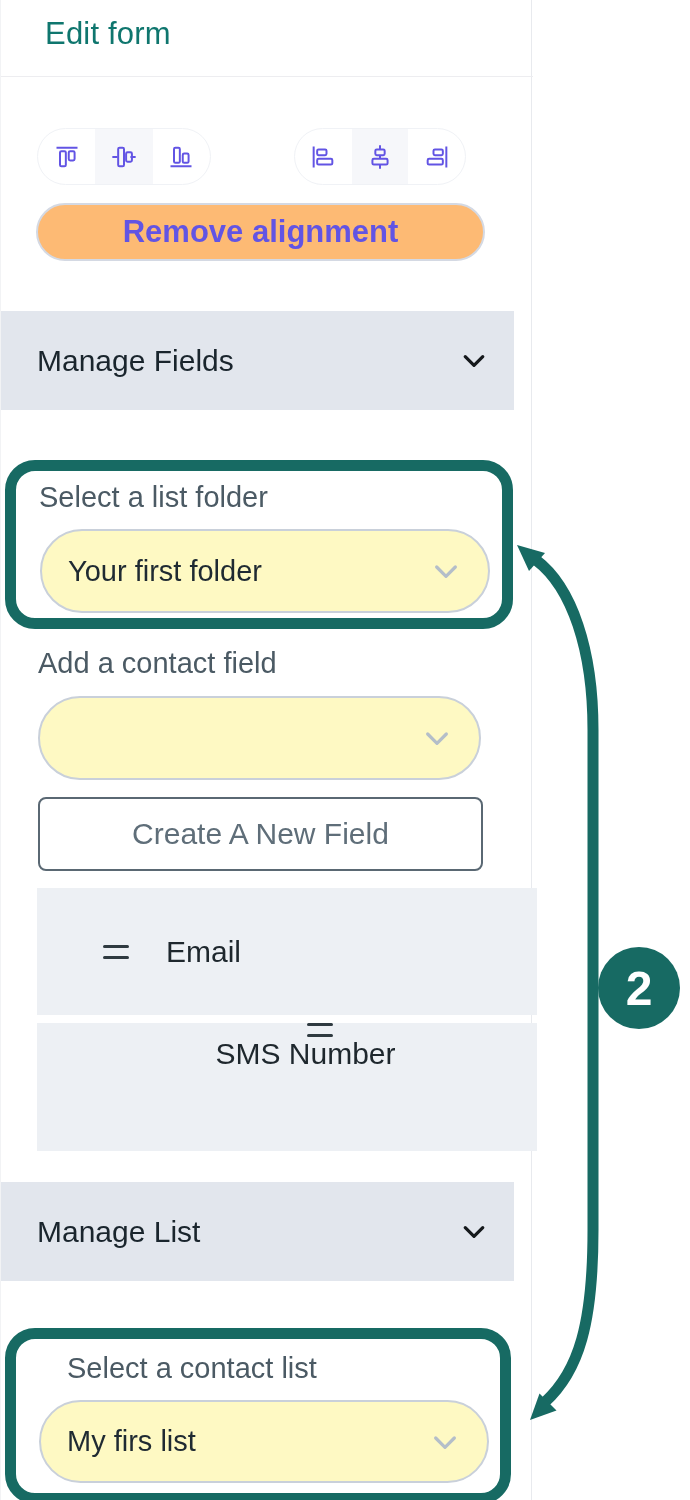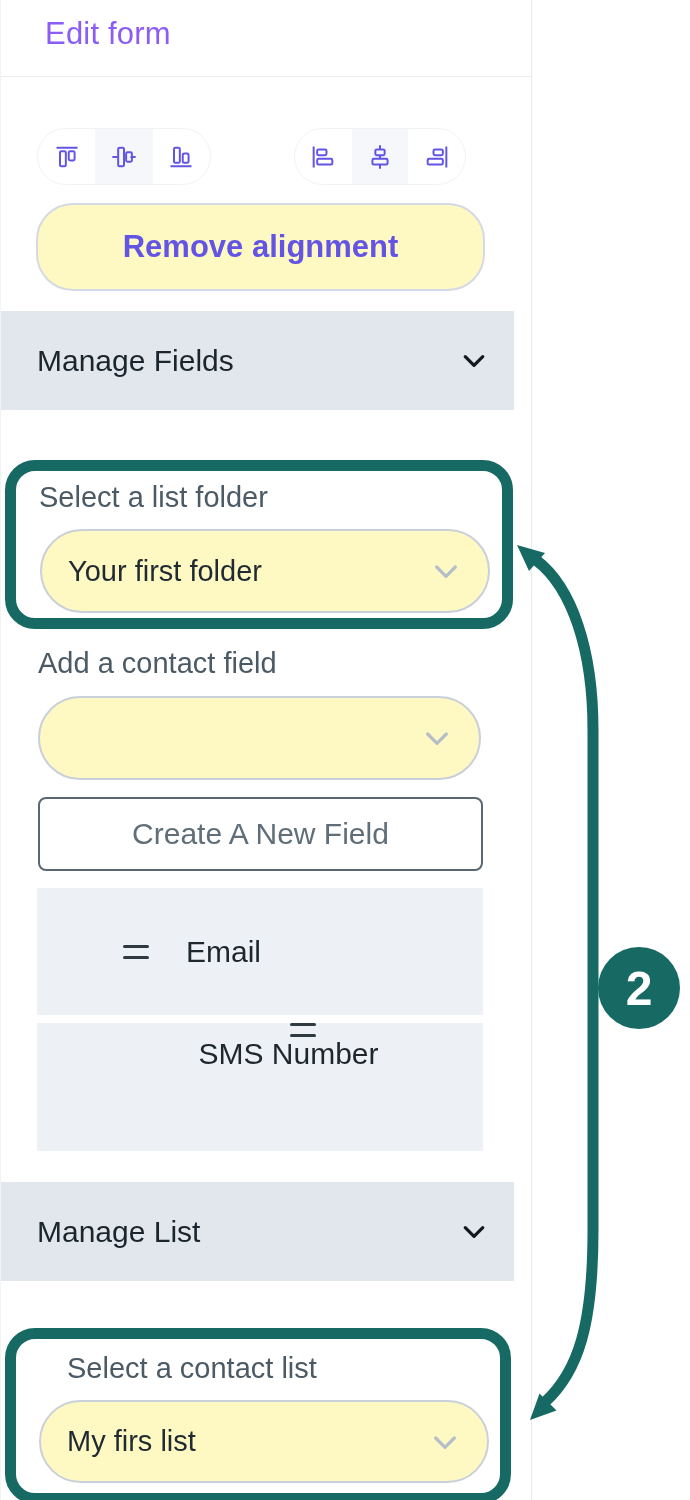--- a/index.html
+++ b/index.html
@@ -4,34 +4,34 @@
 <style>
   * { margin:0; padding:0; box-sizing:border-box; }
   html,body { width:690px; height:1500px; background:#ffffff;
     font-family:"Liberation Sans","DejaVu Sans",sans-serif; }
   .stage { position:relative; width:690px; height:1500px; overflow:hidden; background:#fff; }
 
   .panel { position:absolute; left:0; top:0; width:532px; height:1500px; background:#fff;
     border-right:1px solid #e8eaee; border-left:1px solid #f2f3f5; }
 
   .page-title { position:absolute; left:44px; top:16px; font-size:31px; font-weight:500;
-    color:#8b5cf6; letter-spacing:.2px; }
+    color:#0f766e; letter-spacing:.2px; }
   .divider { position:absolute; left:0; top:76px; width:532px; height:1px; background:#ededf0; }
 
   
   .icon-pill { position:absolute; top:128px; height:57px; display:flex; align-items:stretch;
     border:1px solid #f0f2f6; border-radius:29px; background:#fff; overflow:hidden; }
   .icon-pill.g1 { left:36px; width:174px; }
   .icon-pill.g2 { left:293px; width:172px; }
   .icon-cell { flex:1; display:flex; align-items:center; justify-content:center; cursor:pointer; }
   .icon-cell.active { background:#f6f7fa; }
   .icon-cell svg { width:28px; height:28px; color:var(--purple); }
 
-  .remove-btn { position:absolute; left:35px; top:203px; width:449px; height:88px;
-    border:2px solid #d4d9e3; border-radius:37px; background:#fef9c3; color:var(--purple);
+  .remove-btn { position:absolute; left:35px; top:203px; width:449px; height:58px;
+    border:2px solid #d4d9e3; border-radius:37px; background:#fdba74; color:var(--purple);
     font-size:31px; font-weight:bold; font-family:inherit; cursor:pointer; }
 
   .section-bar { position:absolute; left:0; width:513px; height:99px; background:var(--header-bg);
     display:flex; align-items:center; cursor:pointer; }
   .section-bar.fields { top:311px; }
   .section-bar.list { top:1182px; }
   .section-bar .bar-label { margin-left:36px; font-size:30px; color:#1a252d; }
   .section-bar .chev { position:absolute; left:458px; top:50%; transform:translateY(-50%);
     width:30px; height:30px; color:#15191c; }
 
@@ -50,22 +50,22 @@
   .dd-2 { left:37px; top:696px; width:443px; height:84px; }
   .dd-3 { left:38px; top:1400px; width:450px; height:83px; }
   .dd-value { margin-left:26px; font-size:29px; color:#1f2a32; }
   .dd-chev { position:absolute; right:26px; top:50%; transform:translateY(-50%);
     width:32px; height:32px; color:#b4bec9; }
 
   .create-btn { position:absolute; left:37px; top:797px; width:445px; height:74px;
     background:#fff; border:2px solid #5a6873; border-radius:8px; color:#5f6e79;
     font-size:30px; font-family:inherit; cursor:pointer; }
 
-  .field-row { position:absolute; left:36px; width:446px; background:var(--row-bg);
-    display:flex; align-items:center;padding-left:20px; }
+  .field-row { position:absolute; left:36px; width:500px; background:var(--row-bg);
+    display:flex; align-items:center; }
   .row-email { top:888px; height:127px; }
   .row-sms { top:1023px; height:128px;flex-direction:column; }
   .drag-handle { margin-left:66px; width:26px; display:flex; flex-direction:column; gap:8px; cursor:grab; }
   .drag-handle span { display:block; height:3px; background:#2f3a40; border-radius:2px; }
   .row-label { margin-left:37px; font-size:30px; color:#1e272d; }
 
   .swoosh { position:absolute; left:500px; top:525px; width:190px; height:975px; color:var(--teal); }
   .step-badge { position:absolute; left:598px; top:947px; width:82px; height:82px;
     border-radius:50%; background:var(--teal); color:#fff; font-size:48px; font-weight:bold;
     display:flex; align-items:center; justify-content:center; }

